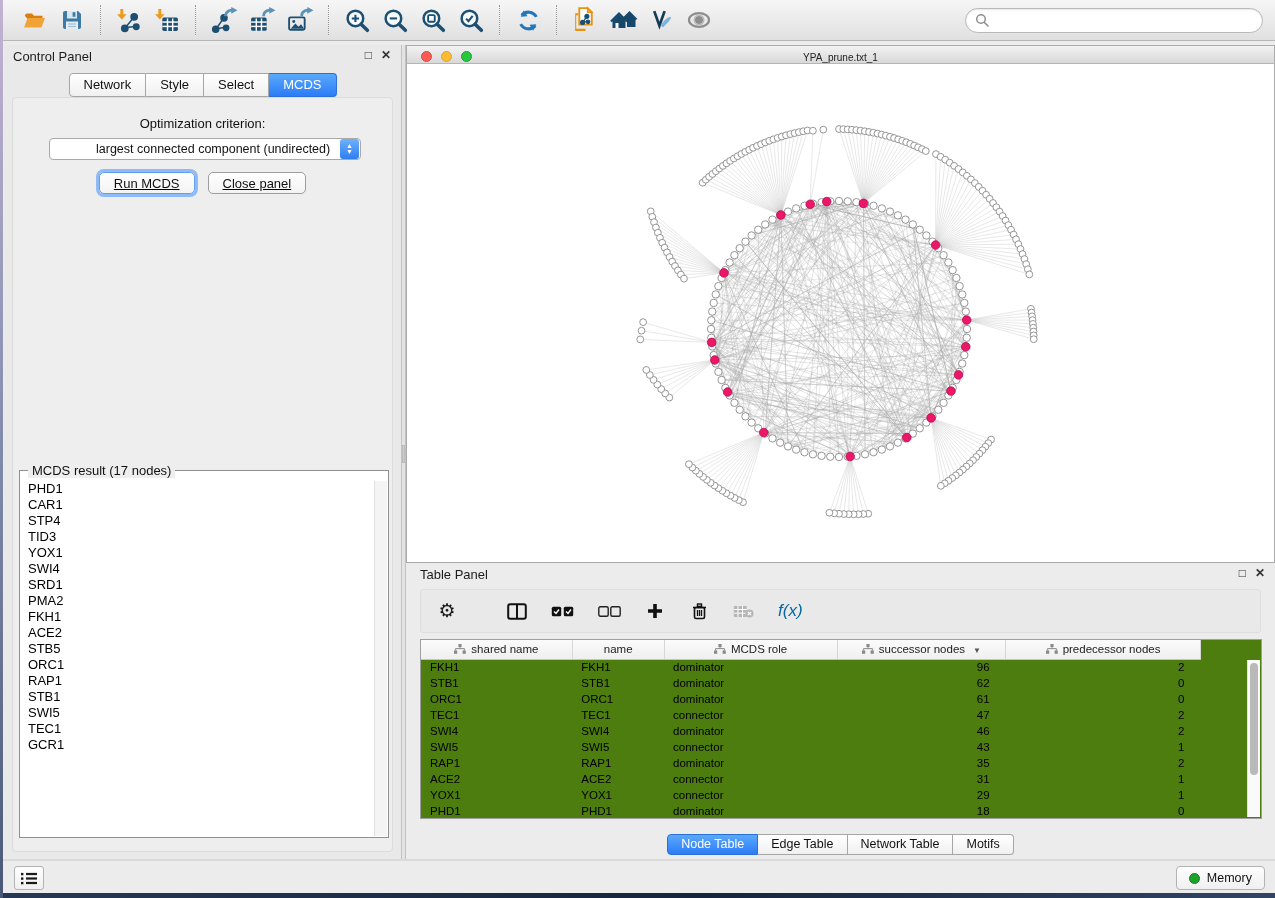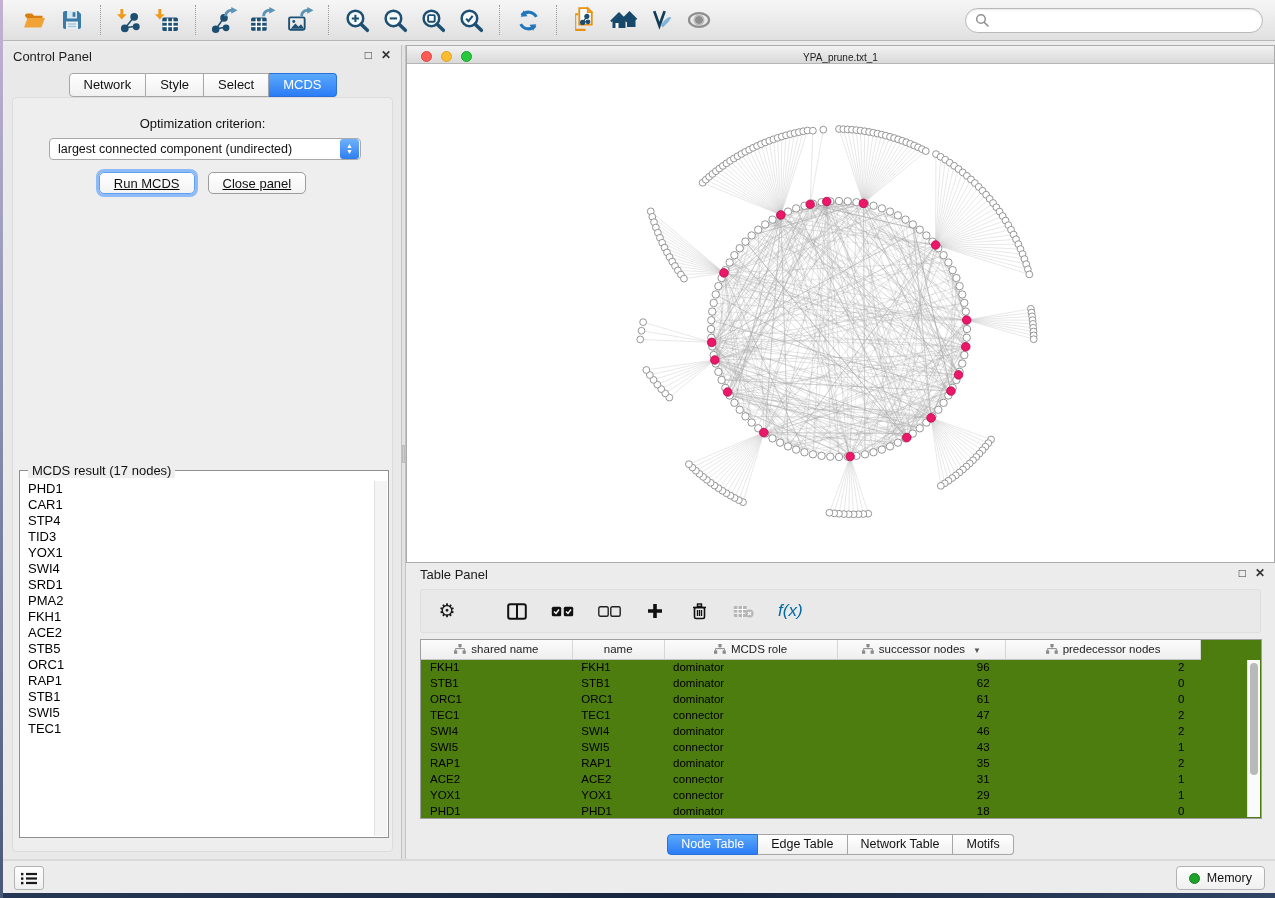--- a/index.html
+++ b/index.html
@@ -26,21 +26,21 @@
   
   .control-panel { position:absolute; left:1px; top:45px; width:397px; height:814px; background:#e9e9e9; }
   .cp-tabs { position:absolute; top:28px; left:50%; transform:translateX(-50%); display:flex; }
   .seg-tab { padding:3px 14px 4px; font-size:13px; color:#111; background:linear-gradient(#ffffff,#f0f0f0); border:1px solid #a6a6a6; border-left:none; cursor:default; }
   .seg-tab:first-child { border-left:1px solid #a6a6a6; border-radius:4px 0 0 4px; }
   .seg-tab:last-child { border-radius:0 4px 4px 0; }
   .seg-tab.active { background:linear-gradient(#5ba9fc,#2b7cf7); color:#fff; border-color:#2b6fd8; }
   .cp-content { position:absolute; left:8px; top:52px; width:381px; height:755px; background:#eeeeee; border:1px solid #dcdcdc; border-radius:4px; }
   .opt-label { position:absolute; top:18px; width:100%; text-align:center; font-size:13px; color:#111; }
   .opt-select { position:absolute; left:36px; top:40px; width:312px; height:22px; background:#fff; border:1px solid #a9a9a9; border-radius:4px; display:flex; align-items:center; }
-  .opt-select-text { flex:1; font-size:12.5px; padding-left:8px; color:#111; white-space:nowrap; overflow:hidden; }
+  .opt-select-text { flex:1; font-size:12.5px; padding-left:8px; color:#111; white-space:nowrap; overflow:hidden;margin-left:38px; }
   .opt-stepper { width:19px; height:20px; margin-right:1px; border-radius:3px; background:linear-gradient(#6fb1fc,#2e7ef0); display:flex; flex-direction:column; align-items:center; justify-content:center; color:#fff; font-size:7px; line-height:6px; }
   .btn-row { position:absolute; top:74px; width:100%; display:flex; justify-content:center; gap:13px;text-decoration:underline; }
   .mac-btn { height:22px; padding:0 14px; background:linear-gradient(#ffffff,#f3f3f3); border:1px solid #9d9d9d; border-radius:5px; font-size:13px; color:#111; display:flex; align-items:center; }
   .mac-btn.focused { box-shadow:0 0 0 3px rgba(110,170,250,.75); border-color:#5f9ff0; }
   .mcds-group { position:absolute; left:6px; top:372px; width:370px; height:368px; background:#fff; border:1px solid #8f8f8f; }
   .mcds-legend { position:absolute; left:8px; top:-8px; background:#eeeeee; padding:0 4px; font-size:13px; color:#111; }
   .mcds-list { position:absolute; left:1px; top:10px; right:14px; bottom:1px; overflow:hidden; }
   .mcds-item { font-size:13px; line-height:16px; padding-left:7px; color:#000; }
   .mcds-scroll { position:absolute; right:1px; top:10px; bottom:1px; width:13px; background:#f4f4f4; border-left:1px solid #e0e0e0; }
 
@@ -289,20 +289,21 @@
               <div class="mcds-item">SRD1</div>
               <div class="mcds-item">PMA2</div>
               <div class="mcds-item">FKH1</div>
               <div class="mcds-item">ACE2</div>
               <div class="mcds-item">STB5</div>
               <div class="mcds-item">ORC1</div>
               <div class="mcds-item">RAP1</div>
               <div class="mcds-item">STB1</div>
               <div class="mcds-item">SWI5</div>
               <div class="mcds-item">TEC1</div>
+              <div class="mcds-item">GCR1</div>
             </div>
           <div class="mcds-scroll"></div>
         </div>
       </div>
     </div>
 
     <div class="divider-v">
         <div class="grip"></div>
       </div>
 

